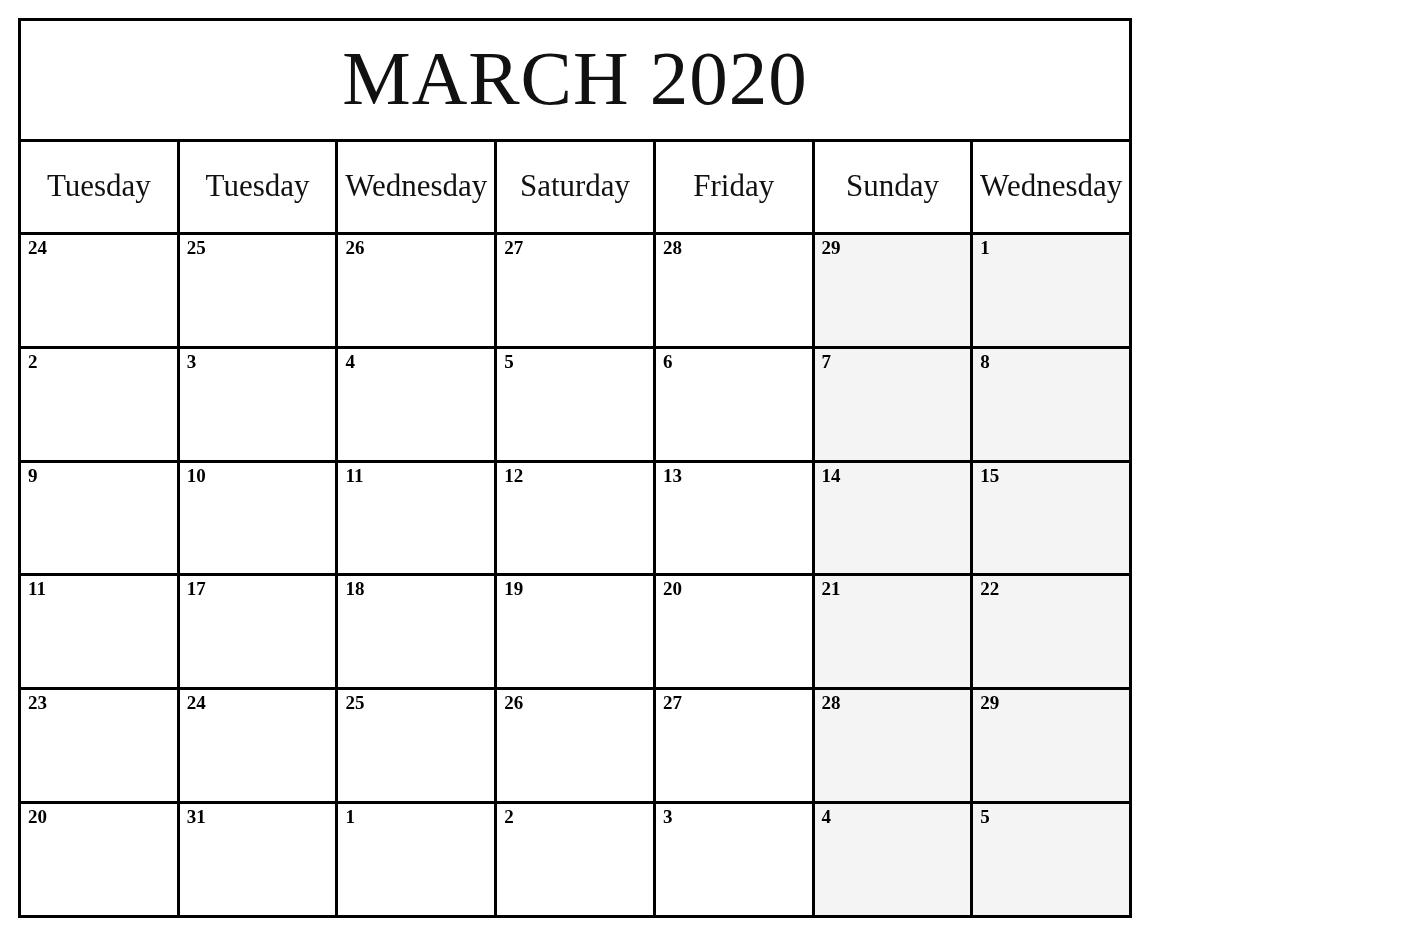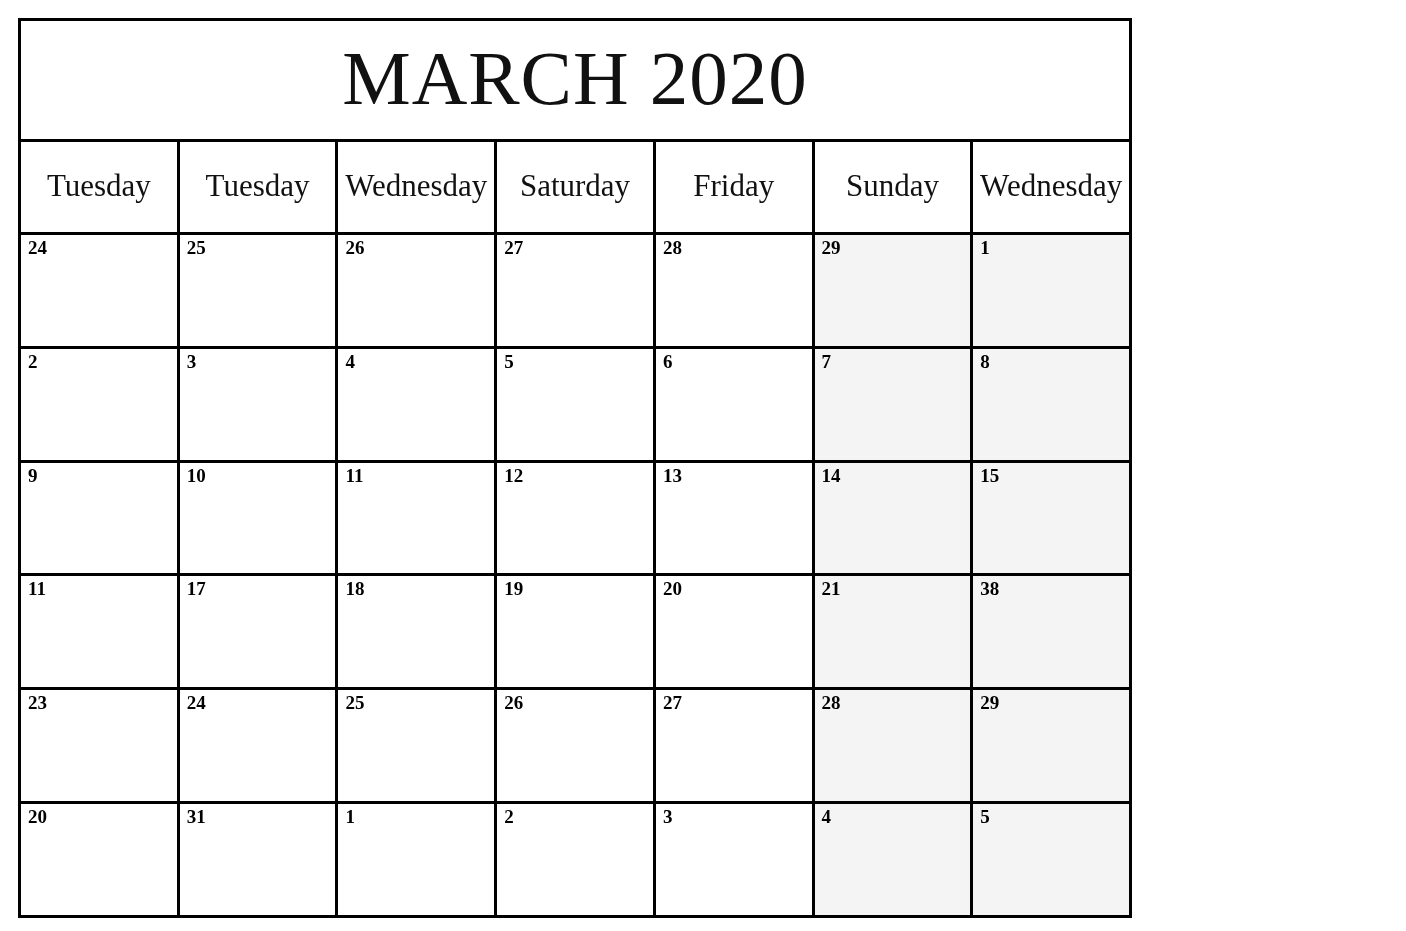--- a/index.html
+++ b/index.html
@@ -264,21 +264,21 @@
         </div>
         <div class="date-cell">
           <div class="date-number">20</div>
           <div class="date-events"></div>
         </div>
         <div class="date-cell weekend">
           <div class="date-number">21</div>
           <div class="date-events"></div>
         </div>
         <div class="date-cell weekend">
-          <div class="date-number">38</div>
+          <div class="date-number">22</div>
           <div class="date-events"></div>
         </div>
       </div>
       <div class="date-row">
         <div class="date-cell">
           <div class="date-number">23</div>
           <div class="date-events"></div>
         </div>
         <div class="date-cell">
           <div class="date-number">24</div>

